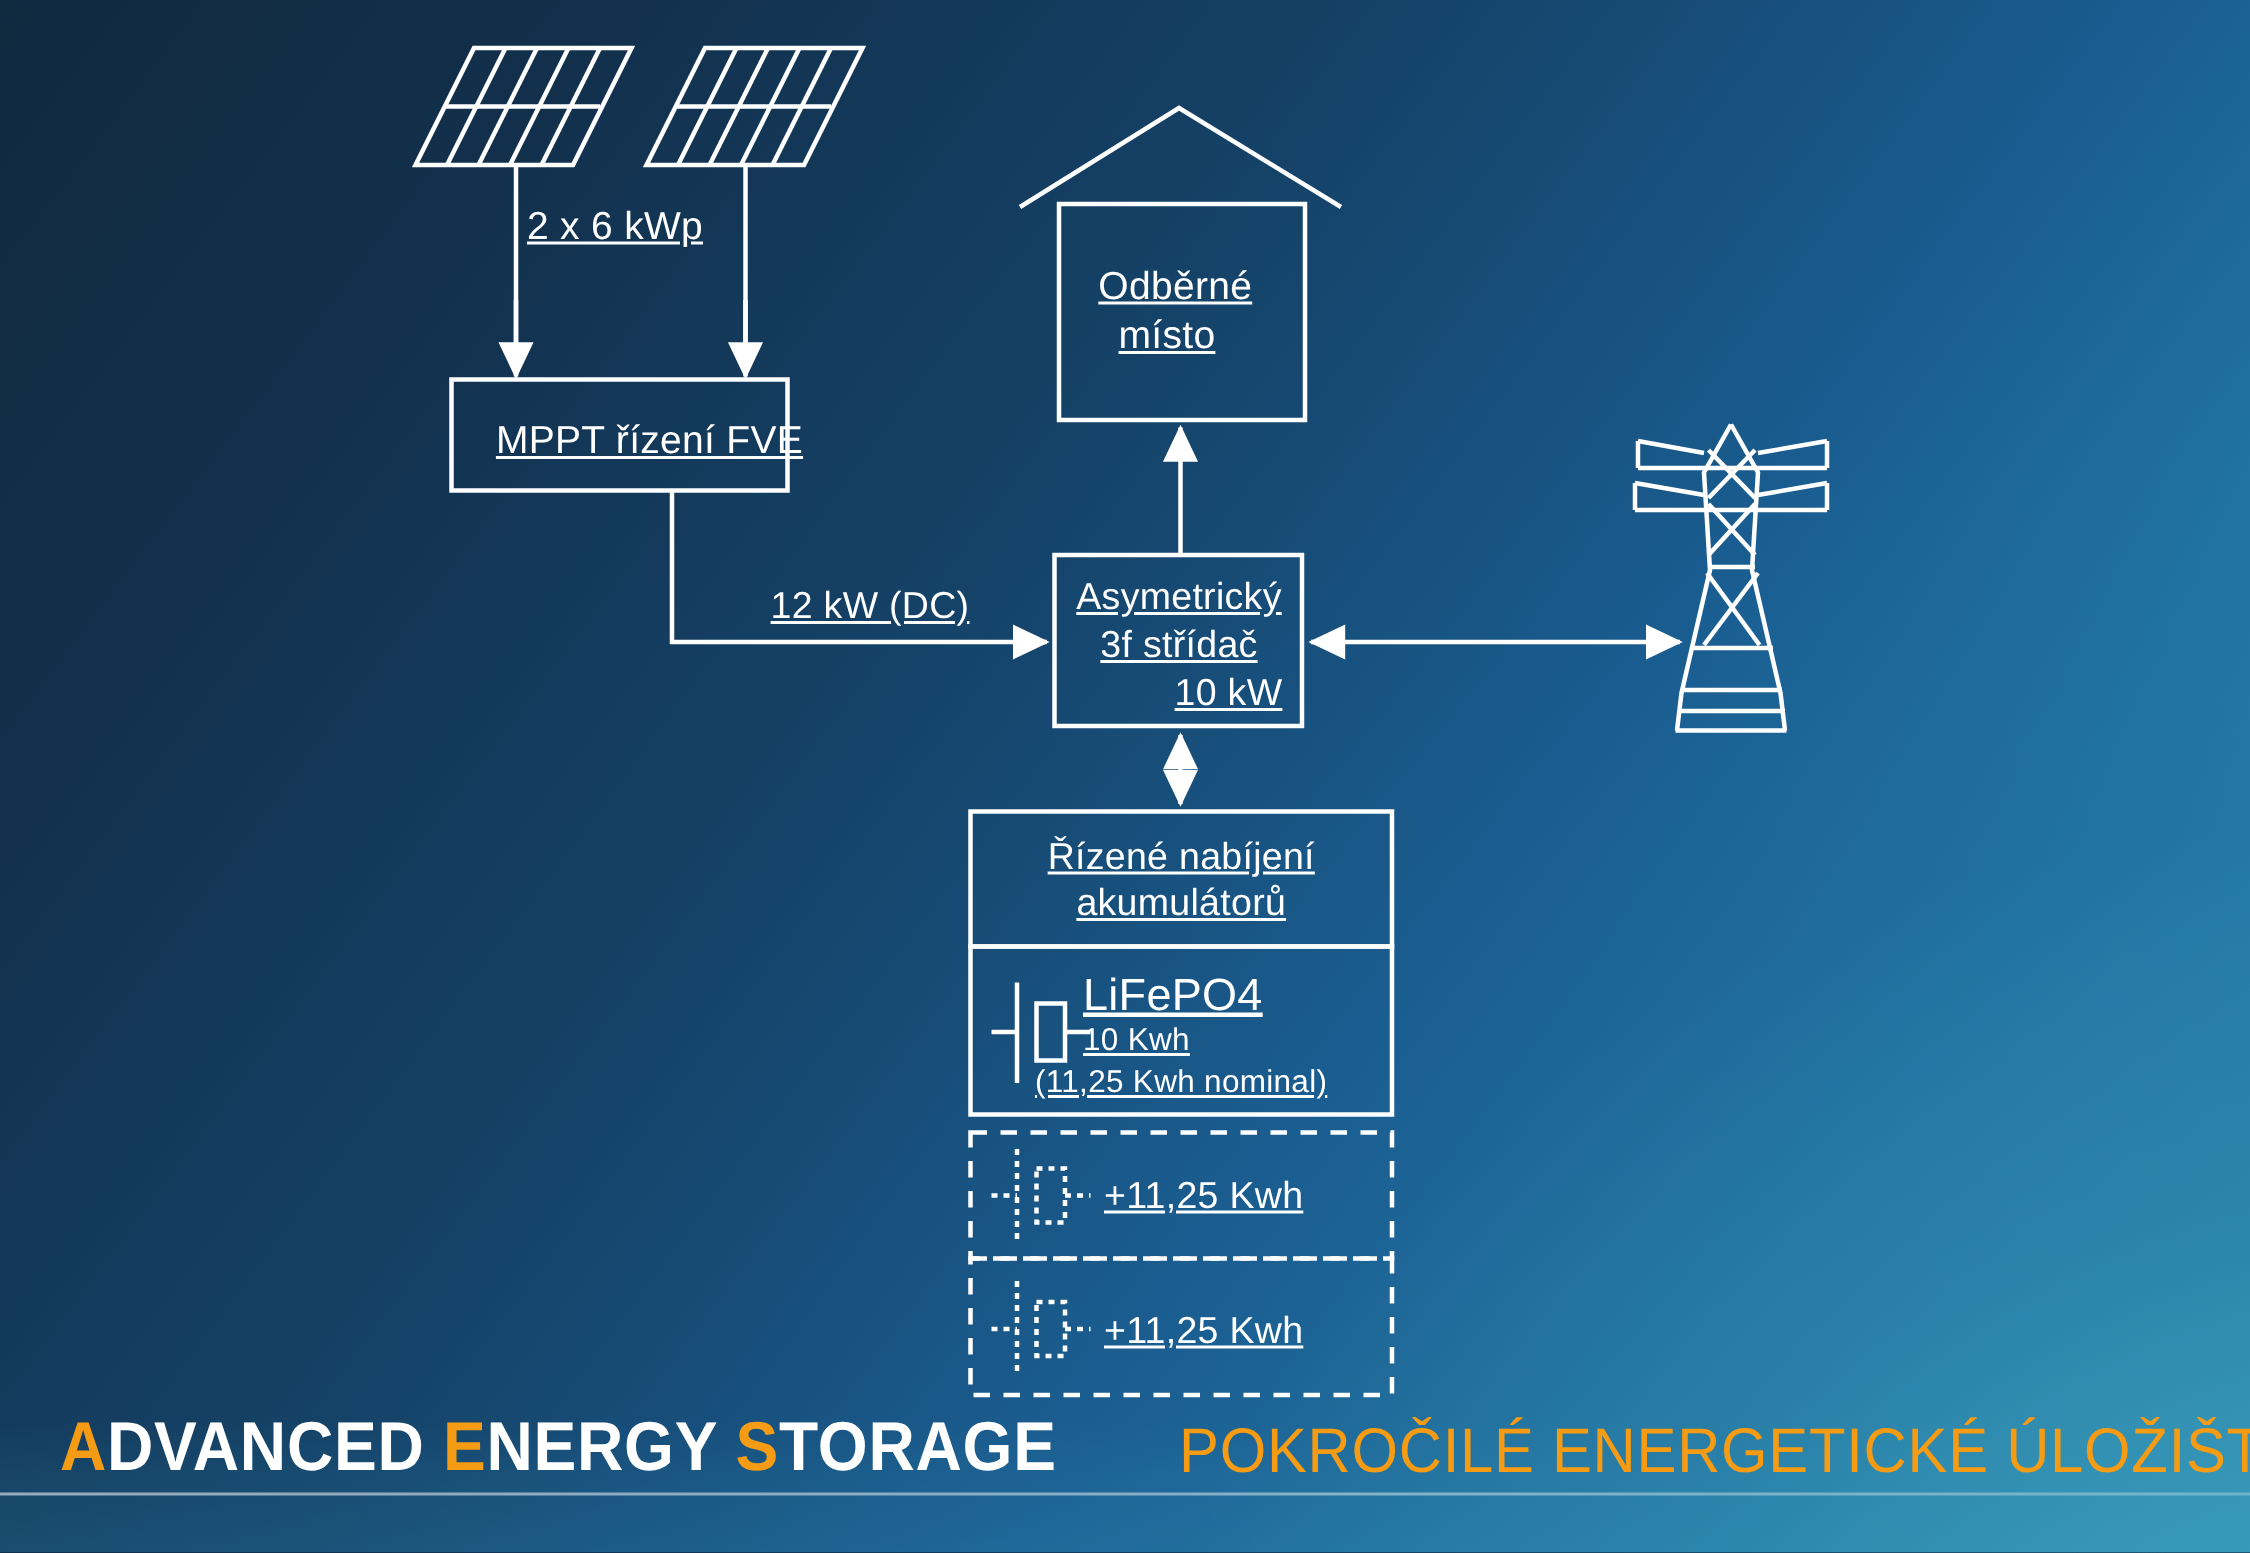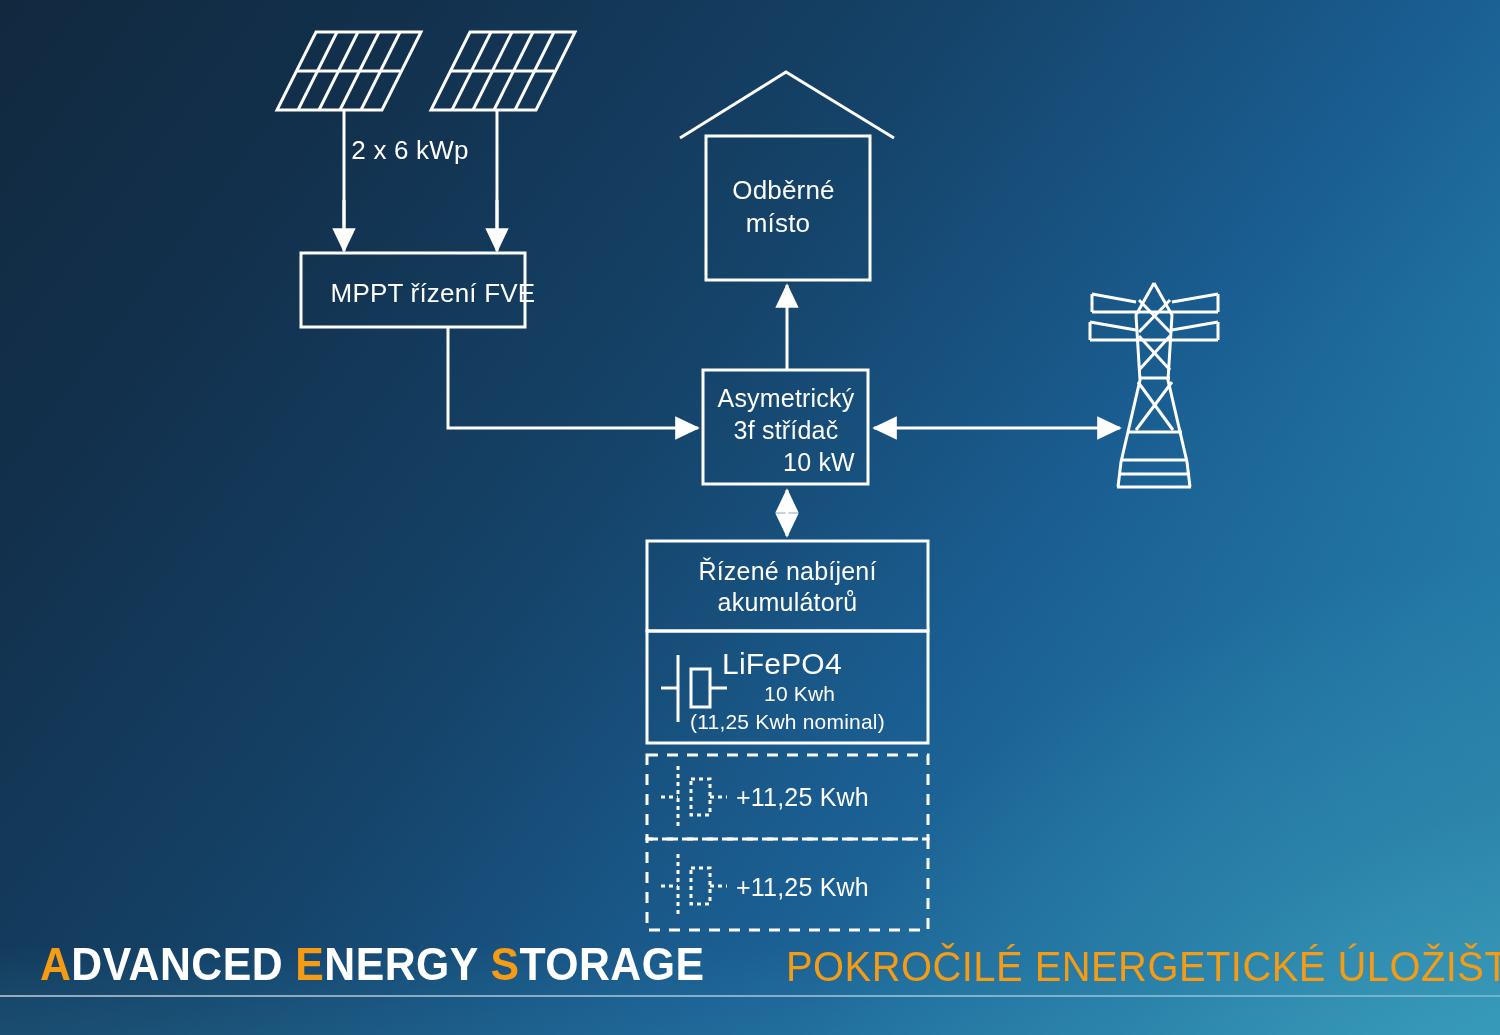--- a/index.html
+++ b/index.html
@@ -24,20 +24,21 @@
     width: 1500px;
     height: 1035px;
   }
   .lbl {
     position: absolute;
     color: #ffffff;
     font-family: "Liberation Sans", sans-serif;
     white-space: pre;
     line-height: 1.25;
     letter-spacing: 0.2px;
+    text-decoration: underline;
   }
   .lbl-center { text-align: center; }
 
   
   #banner {
     position: absolute;
     left: 0;
     bottom: 0;
     width: 1500px;
     height: 88px;
@@ -191,34 +192,35 @@
         <path d="M710,886 L727,886"></path>
       </g>
 
     </g>
   </svg>
 
   <div class="lbl lbl-center" style="left:300px; top:134px; width:220px; font-size:26px;">2 x 6 kWp</div>
 
   <div class="lbl lbl-center" style="left:301px; top:277px; width:264px; font-size:26px;">MPPT řízení FVE</div>
 
+  <div class="lbl lbl-center" style="left:470px; top:389px; width:220px; font-size:25px;">12 kW (DC)</div>
 
   <div class="lbl lbl-center" style="left:706px; top:174px; width:155px; font-size:26px;">Odběrné</div>
   <div class="lbl lbl-center" style="left:706px; top:207px; width:144px; font-size:26px;">místo</div>
 
   <div class="lbl lbl-center" style="left:700px; top:383px; width:172px; font-size:25px;">Asymetrický</div>
   <div class="lbl lbl-center" style="left:700px; top:415px; width:172px; font-size:25px;">3f střídač</div>
   <div class="lbl lbl-center" style="left:733px; top:447px; width:172px; font-size:25px;">10 kW</div>
 
 
   <div class="lbl lbl-center" style="left:647px; top:587px; width:281px; font-size:25px;">akumulátorů</div>
   <div class="lbl lbl-center" style="left:647px; top:556px; width:281px; font-size:25px;">Řízené nabíjení</div>
 
   <div class="lbl" style="left:722px; top:645px; font-size:30px;">LiFePO4</div>
-  <div class="lbl" style="left:764px; top:681px; font-size:21px;text-align:center;">10 Kwh</div>
+  <div class="lbl" style="left:722px; top:681px; font-size:21px;text-align:center;">10 Kwh</div>
   <div class="lbl" style="left:690px; top:709px; font-size:21px;">(11,25 Kwh nominal)</div>
 
   <div class="lbl" style="left:736px; top:782px; font-size:25px;">+11,25 Kwh</div>
   <div class="lbl" style="left:736px; top:872px; font-size:25px;">+11,25 Kwh</div>
 
   <div id="banner">
     <div id="banner-rule"></div>
     <div id="title-en"><span class="cap">A</span><span>DVANCED </span><span class="cap">E</span><span>NERGY </span><span class="cap">S</span><span>TORAGE</span></div>
     <div id="title-cz">POKROČILÉ ENERGETICKÉ ÚLOŽIŠTĚ</div>
   </div>

